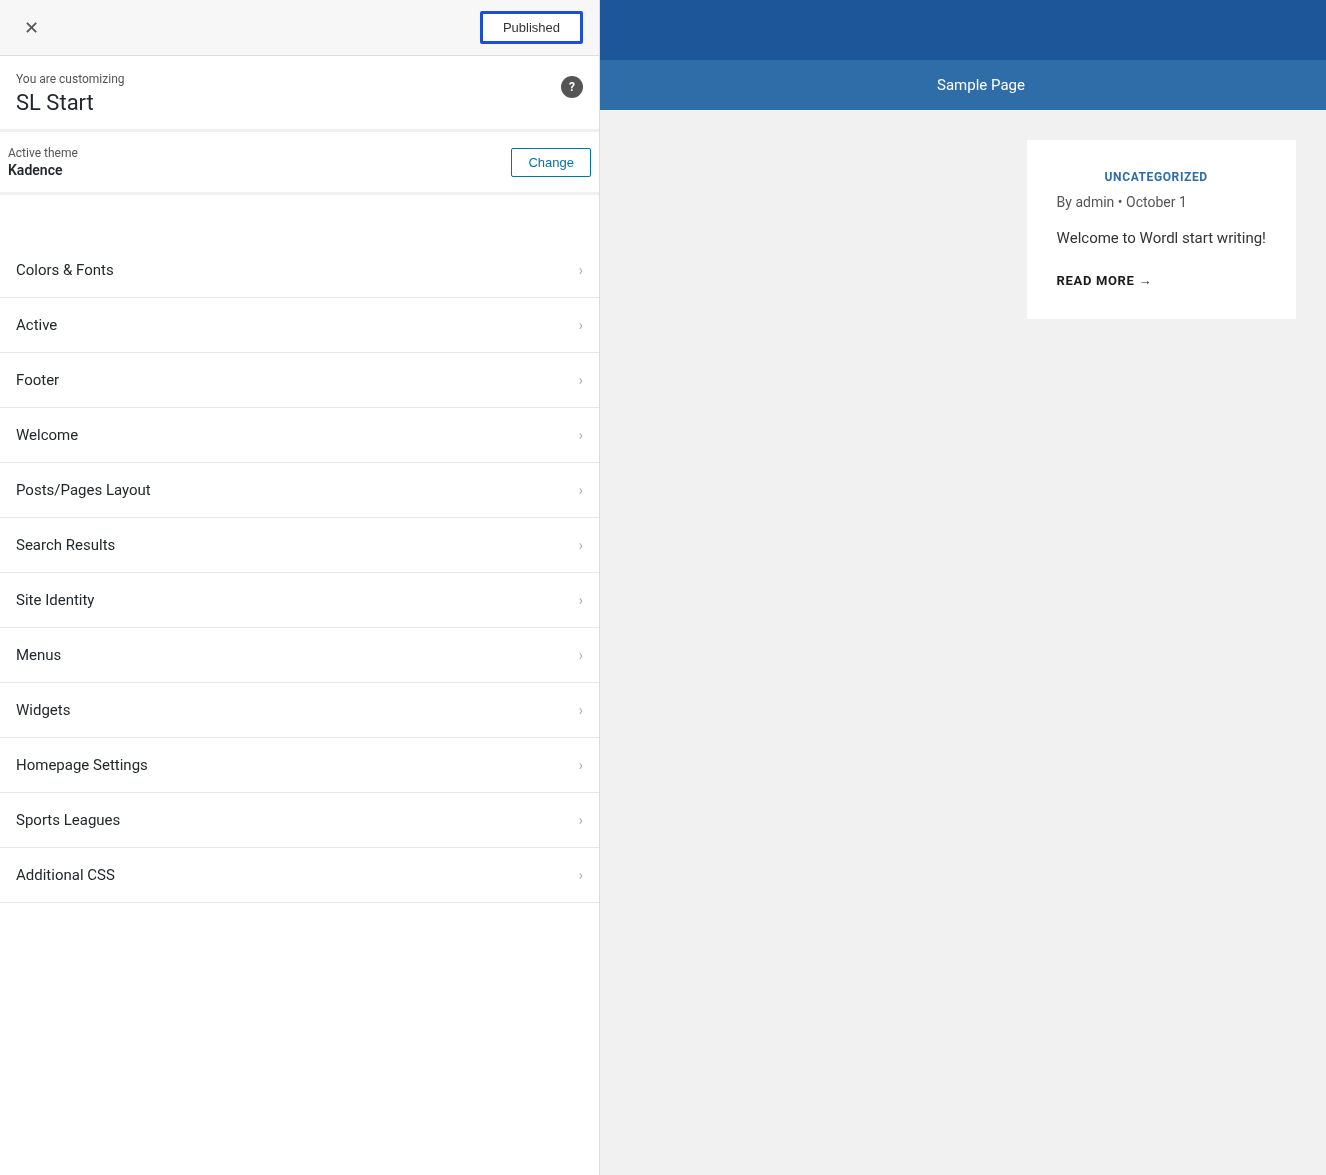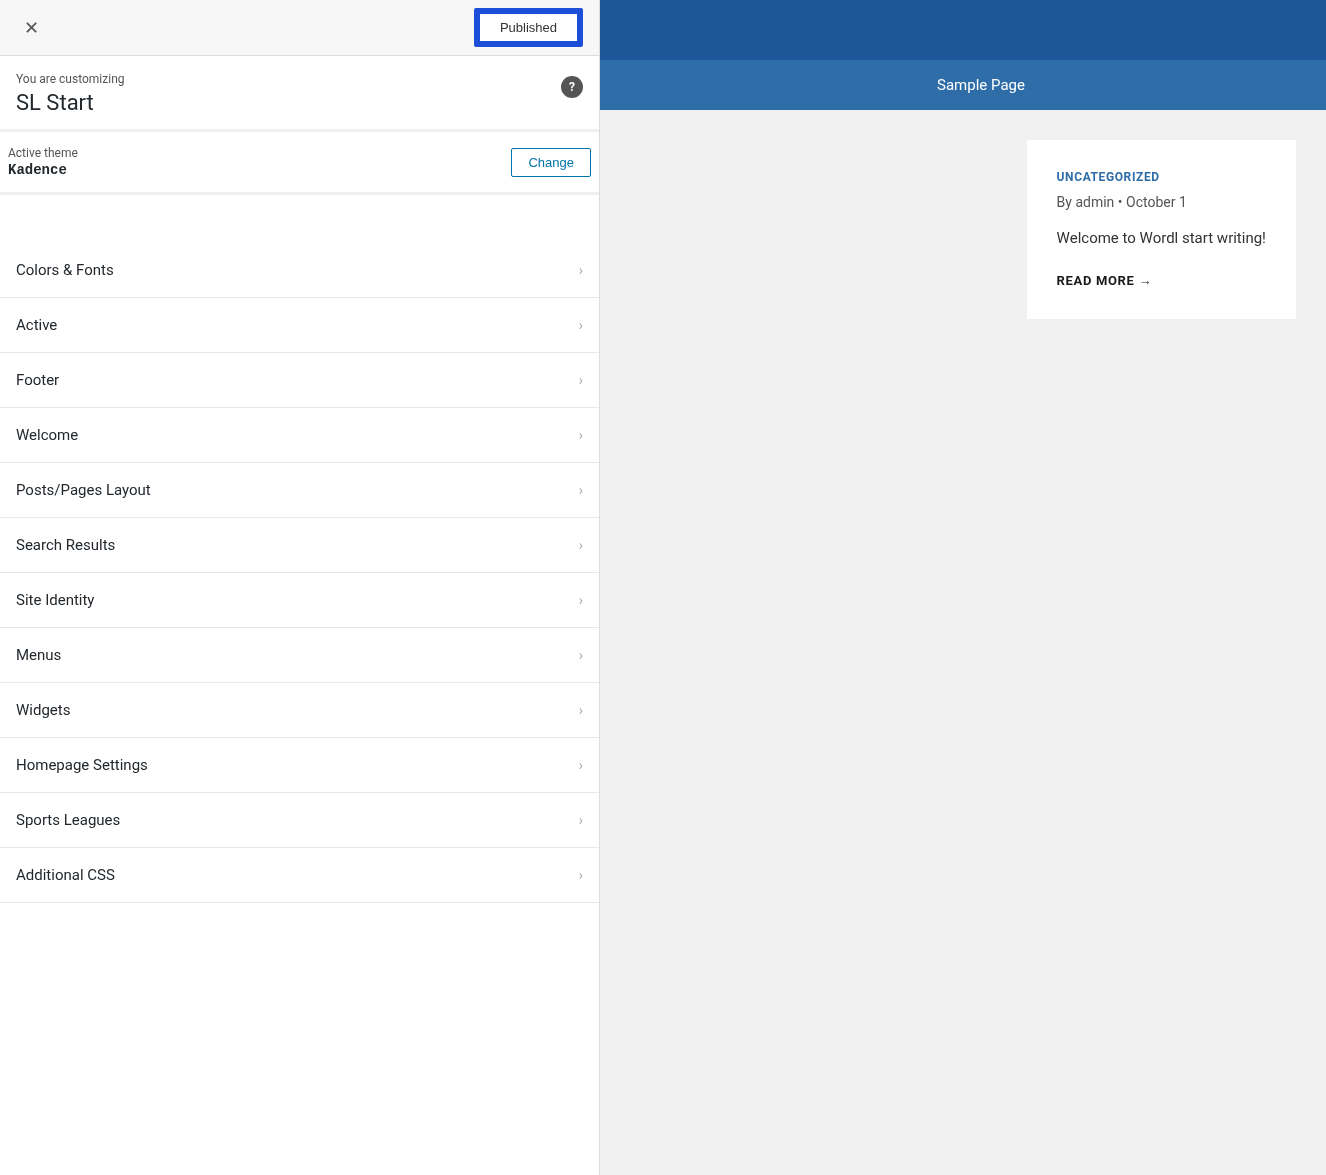--- a/index.html
+++ b/index.html
@@ -37,21 +37,21 @@
     }
     .close-btn {
       background: none;
       border: none;
       cursor: pointer;
       font-size: 18px;
       color: #555;
       padding: 4px 8px;
     }
     .published-btn {
-      border: 6px solid #1d4ed8;
+      border: 3px solid #1d4ed8;
       background: #fff;
       padding: 6px 20px;
       font-size: 13px;
       color: #333;
       cursor: pointer;
       border-radius: 2px;
     }
 
     
     .customizing-section {
@@ -99,21 +99,20 @@
     }
     .theme-label {
       font-size: 12px;
       color: #555;
       margin-bottom: 2px;
     }
     .theme-name {
       font-size: 14px;
       font-weight: 600;
       color: #23282d;
-      font-family: Liberation Mono, monospace;
     }
     .change-btn {
       border: 1px solid #0073aa;
       background: #fff;
       color: #0073aa;
       padding: 6px 16px;
       font-size: 13px;
       cursor: pointer;
       border-radius: 2px;
     }
@@ -188,20 +187,21 @@
       max-width: 560px;
       align-self: flex-end;
     }
     .article-category {
       font-size: 12px;
       color: #2e6da8;
       font-weight: 700;
       letter-spacing: 0.05em;
       text-transform: uppercase;
       margin-bottom: 10px;
+      margin-left: 48px;
     }
     .article-title {
       font-size: 42px;
       font-weight: 700;
       color: #1a1a1a;
       margin-bottom: 12px;
       line-height: 1.1;
     }
     .article-meta {
       font-size: 14px;

